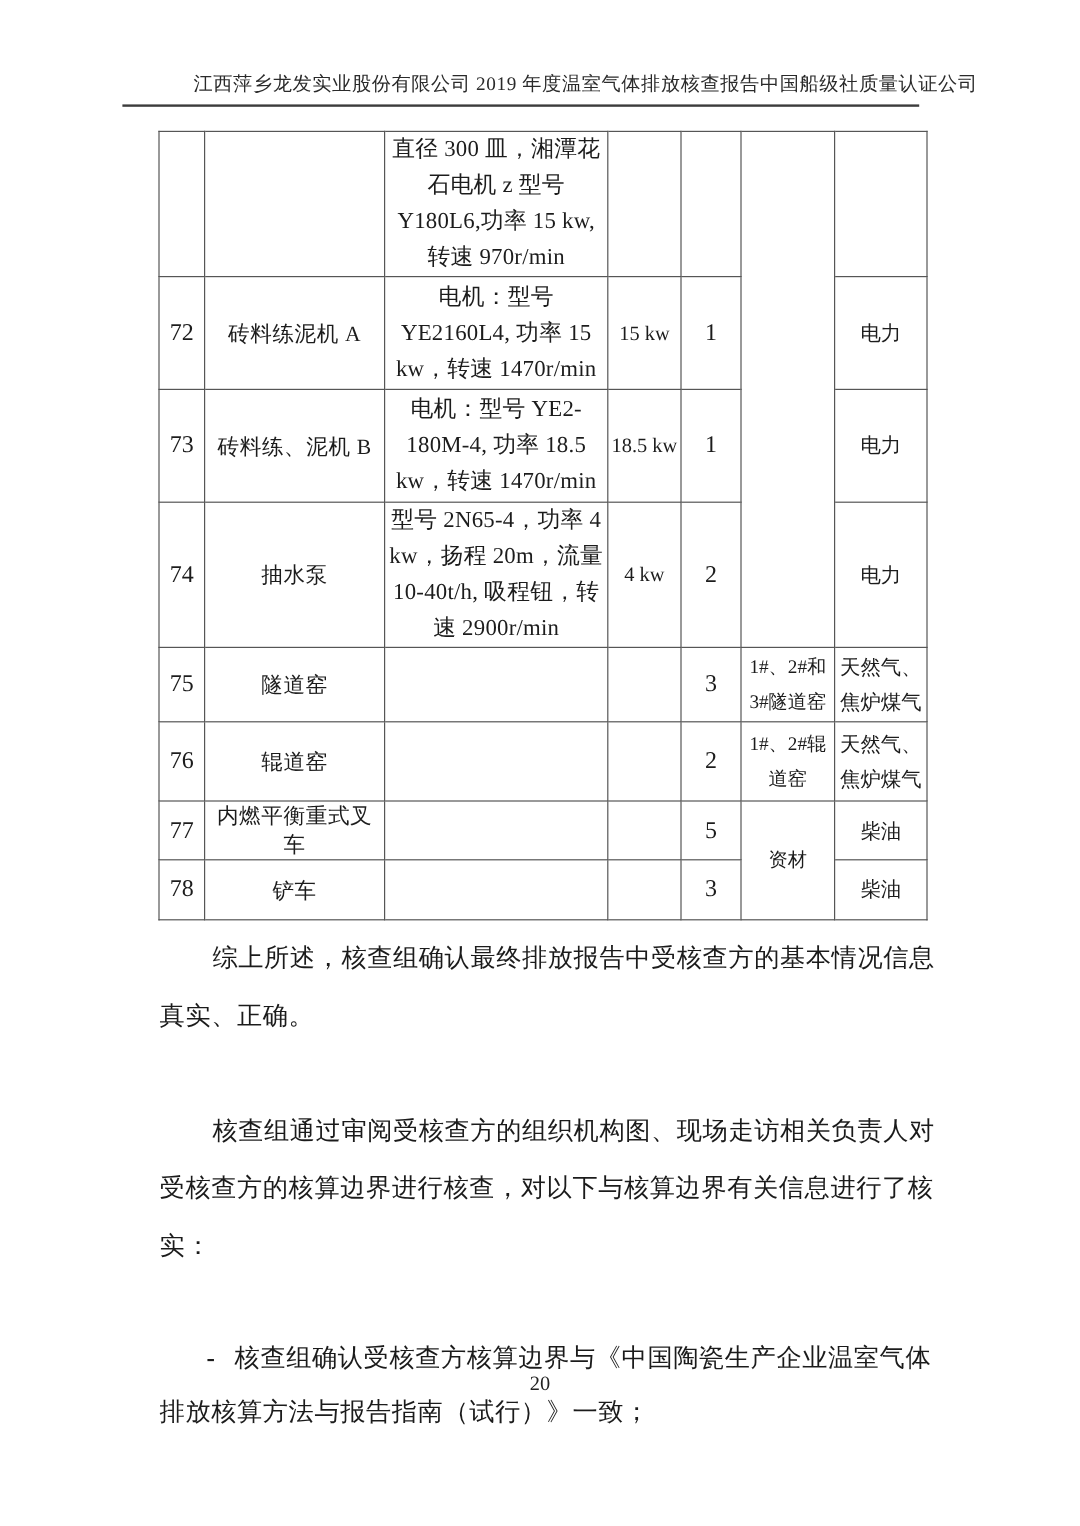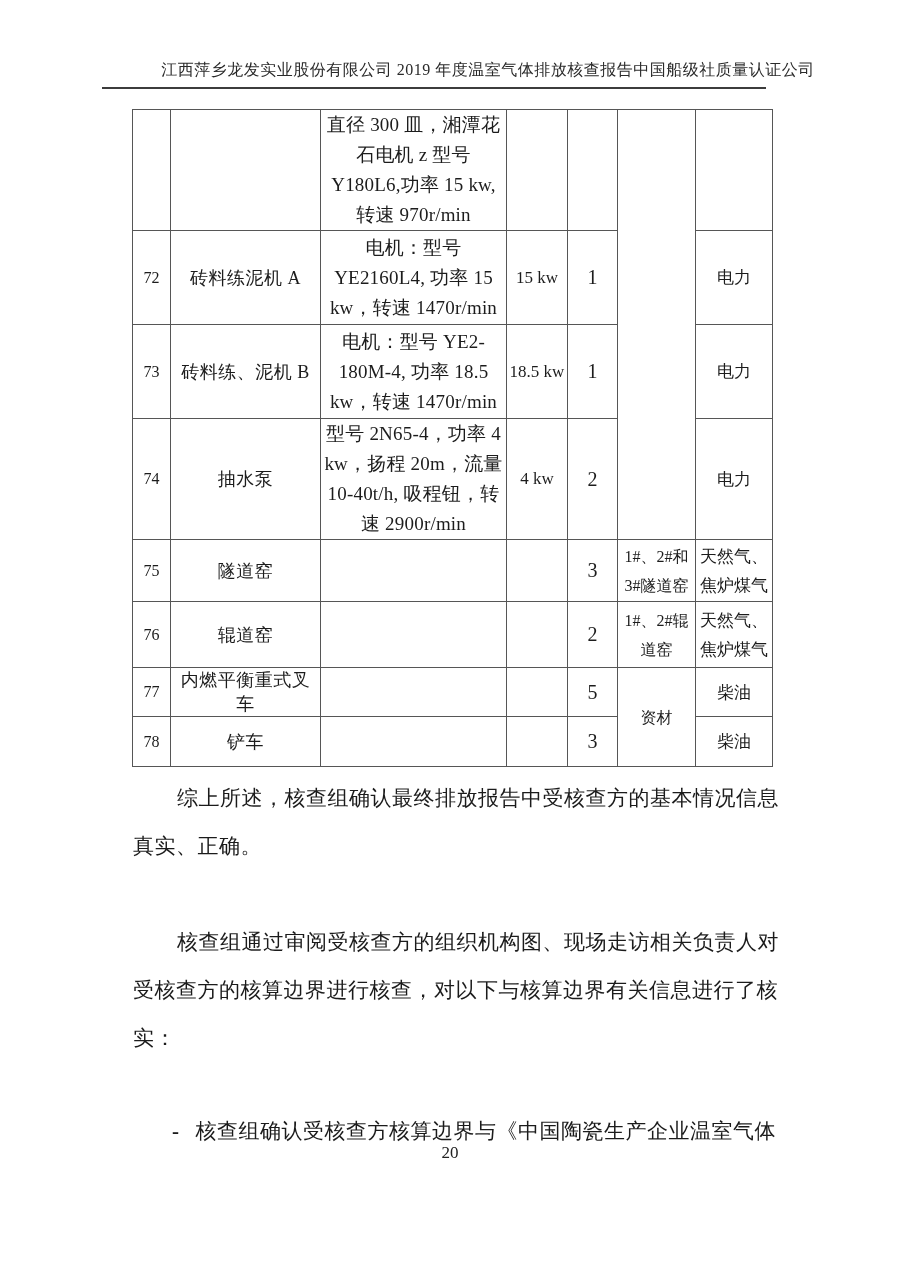--- a/index.html
+++ b/index.html
@@ -29,21 +29,21 @@
   table.equip{
     position:absolute;left:132px;top:109px;width:640px;
     border-collapse:collapse;table-layout:fixed;
   }
   table.equip td{
     border:1.5px solid #565656;
     text-align:center;vertical-align:middle;
     padding:0 2px;overflow:hidden;
     color:#1c1c1c;
   }
-  .c-no{font-size:16px;}
+  .c-no{font-size:20px;}
   .c-name{font-size:18px;letter-spacing:0.5px;}
   .c-spec{font-size:19px;line-height:30px;letter-spacing:0.2px;}
   .c-pow{font-size:17px;margin-left:37px;}
   .c-qty{font-size:20px;}
   .c-unit{font-size:16px;line-height:29px;}
   .c-energy{font-size:17px;line-height:29px;}
 
   
   .para{
     position:absolute;left:133px;width:648px;
@@ -162,17 +162,18 @@
 
 
   <div class="para" style="top:918px">
     <span class="line indent">核查组通过审阅受核查方的组织机构图、现场走访相关负责人对</span>
     <span class="line">受核查方的核算边界进行核查，对以下与核算边界有关信息进行了核</span>
     <span class="line">实：</span>
   </div>
 
   <div class="para bullet-para" style="top:1109px">
     <span class="line bullet-first"><span class="bullet-dash">-</span><span>核查组确认受核查方核算边界与《中国陶瓷生产企业温室气体</span></span>
+    <span class="line">排放核算方法与报告指南（试行）》一致；</span>
   </div>
 
   <div class="page-number">20</div>
 
 </div>
 
 </body></html>

